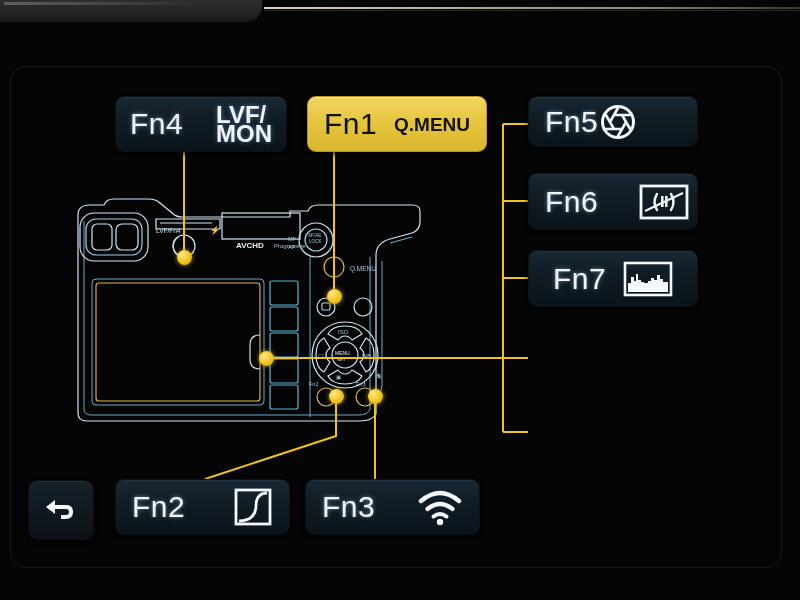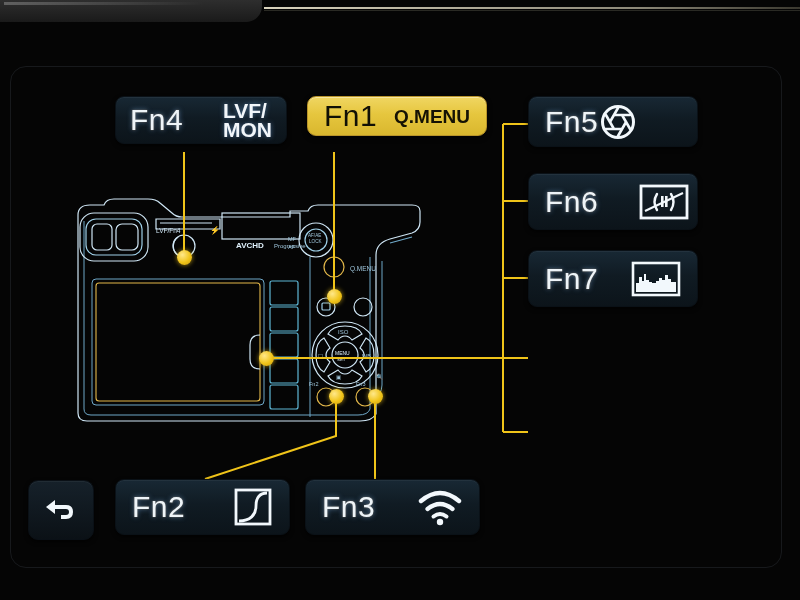--- a/index.html
+++ b/index.html
@@ -23,21 +23,21 @@
 
   
   .pill{position:absolute;border-radius:9px;
         background:linear-gradient(180deg,#182834 0%,#101b23 45%,#0c141a 100%);
         border:1px solid #0a1117;
         box-shadow:0 1px 0 rgba(255,255,255,.05) inset,0 2px 4px rgba(0,0,0,.8);
         display:flex;align-items:center;box-sizing:border-box;}
   .pill .fnlabel{color:#eef4f8;font-size:30px;letter-spacing:.5px;
         text-shadow:0 0 5px rgba(130,190,255,.55),0 0 2px rgba(255,160,60,.35);
         white-space:nowrap;font-weight:400;}
-  .pill .sub{color:#f2f6fa;font-size:21px;line-height:19px;font-weight:700;
+  .pill .sub{color:#f2f6fa;font-size:24px;line-height:19px;font-weight:700;
         text-shadow:0 0 5px rgba(130,190,255,.5);white-space:pre-line;text-align:left;}
   .pill.hl{background:linear-gradient(180deg,#f0d662 0%,#e6c63e 45%,#d9b72e 100%);
         border:1px solid #b9942a;
         box-shadow:0 1px 0 rgba(255,255,255,.4) inset,0 2px 5px rgba(0,0,0,.8);}
   .pill.hl .fnlabel{color:#111005;text-shadow:none;}
   .pill.hl .sub{color:#151204;text-shadow:none;font-size:19px;font-weight:700;}
 
   .ico{flex:0 0 auto;display:flex;align-items:center;justify-content:center;}
 
   
@@ -161,27 +161,27 @@
       <path d="M375,396 L375,479"></path>
     </g>
   </svg>
 
   <div class="dot" style="left:177px;top:250px;"></div>
   <div class="dot" style="left:327px;top:289px;"></div>
   <div class="dot" style="left:259px;top:351px;"></div>
   <div class="dot" style="left:329px;top:389px;"></div>
   <div class="dot" style="left:368px;top:389px;"></div>
 
-  <div class="pill" style="left:115px;top:96px;width:172px;height:48px;padding:0 14px;justify-content:space-between;">
+  <div class="pill" style="left:115px;top:96px;width:172px;height:56px;padding:0 14px;justify-content:space-between;">
     <span class="fnlabel">Fn4</span>
     <span class="sub">LVF/
 MON</span>
   </div>
 
-  <div class="pill hl" style="left:307px;top:96px;width:180px;height:40px;padding:0 16px;justify-content:space-between;">
+  <div class="pill hl" style="left:307px;top:96px;width:180px;height:56px;padding:0 16px;justify-content:space-between;">
     <span class="fnlabel">Fn1</span>
     <span class="sub">Q.MENU</span>
   </div>
 
   <div class="pill" style="left:528px;top:96px;width:170px;height:51px;padding:0 16px;justify-content:flex-start;">
     <span class="fnlabel">Fn5</span>
     <span class="ico">
       <svg width="40" height="40" viewBox="0 0 40 40">
         <circle cx="20" cy="20" r="15.5" fill="none" stroke="#f2f8fc" stroke-width="3"></circle>
         <g fill="none" stroke="#f2f8fc" stroke-width="2.6" stroke-linecap="round">
@@ -203,21 +203,21 @@
         <rect x="2" y="3" width="46" height="32" fill="none" stroke="#f2f8fc" stroke-width="2.8"></rect>
         <path d="M6,28 L44,10" stroke="#f2f8fc" stroke-width="2" fill="none"></path>
         <path d="M18,11 q-5,8 0,16" fill="none" stroke="#f2f8fc" stroke-width="2.4" stroke-linecap="round"></path>
         <path d="M32,11 q5,8 0,16" fill="none" stroke="#f2f8fc" stroke-width="2.4" stroke-linecap="round"></path>
         <rect x="22" y="13" width="2.6" height="11" fill="#f2f8fc"></rect>
         <rect x="26" y="13" width="2.6" height="11" fill="#f2f8fc"></rect>
       </svg>
     </span>
   </div>
 
-  <div class="pill" style="left:528px;top:250px;width:170px;height:57px;padding:0 16px;justify-content:space-between;text-align:right;">
+  <div class="pill" style="left:528px;top:250px;width:170px;height:57px;padding:0 24px;justify-content:space-between;text-align:right;">
     <span class="fnlabel">Fn7</span>
     <span class="ico">
       <svg width="50" height="38" viewBox="0 0 50 38">
         <rect x="2" y="3" width="46" height="32" fill="none" stroke="#f2f8fc" stroke-width="2.6"></rect>
         <path d="M5,32 L5,23 L8,23 L8,17 L11,17 L11,21 L13,21 L13,14 L15,14 L15,20 L18,20 L18,22 L21,22 L21,23 L25,23 L25,21 L28,21 L28,18 L31,18 L31,20 L34,20 L34,15 L37,15 L37,19 L40,19 L40,22 L45,22 L45,32 Z" fill="#f2f8fc"></path>
       </svg>
     </span>
   </div>
 
 

